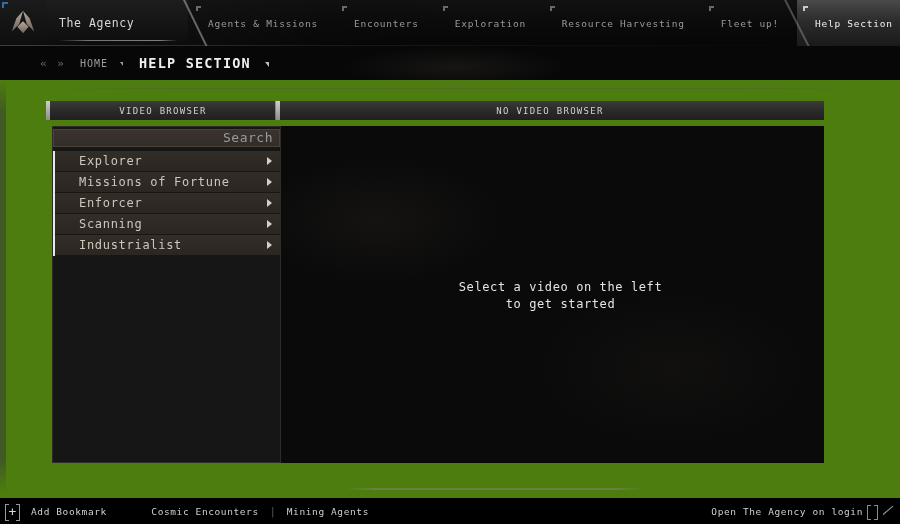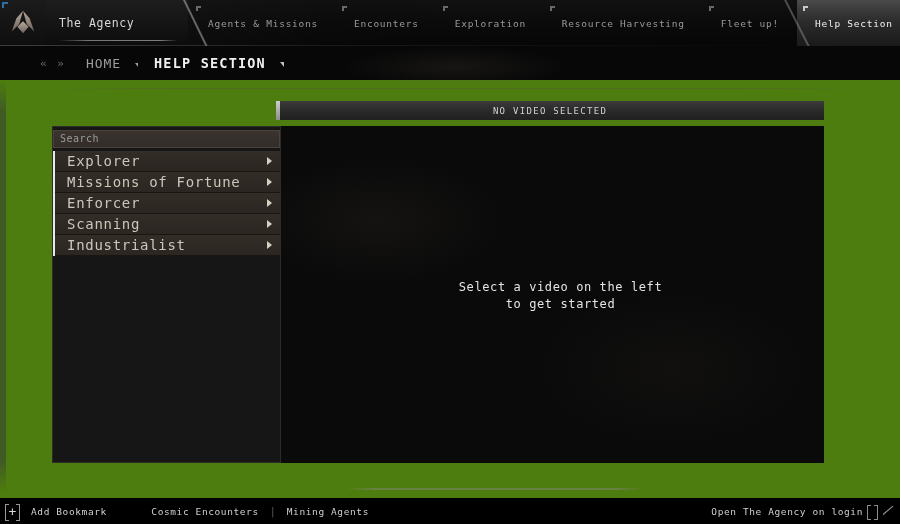--- a/index.html
+++ b/index.html
@@ -152,23 +152,23 @@
     background: #070707;
   }
   .bc-arrows {
     color: #6d6d6d;
     font-size: 11px;
     padding-left: 40px;
     letter-spacing: 2px;
   }
   .bc-home {
     color: #9c9c9c;
-    font-size: 13px;
+    font-size: 10px;
     letter-spacing: 1px;
-    margin-left: 20px;
+    margin-left: 14px;
     position: relative;
     cursor: pointer;
   }
   .bc-title {
     color: #f0f0f0;
     font-size: 13.5px;
     letter-spacing: 1.2px;
     margin-left: 16px;
     position: relative;
     font-weight: bold;
@@ -259,25 +259,26 @@
   .search-wrap {
     position: absolute;
     left: 53px; top: 127px;
     width: 227px; height: 18px;
   }
   .search-input {
     width: 227px; height: 18px;
     background: linear-gradient(180deg, #3a332e 0%, #332d29 100%);
     border: 1px solid #4a423b;
     color: #cfcfcf;
-    font-size: 10px;
+    font-size: 13px;
     letter-spacing: 0.5px;
     padding: 0 6px;
     font-family: "DejaVu Sans Mono", monospace;
     outline: none;
+    text-align: right;
   }
   .search-input::placeholder { color: #9a9a9a; opacity: 1; }
 
   .list-accent {
     position: absolute;
     left: 53px; top: 151px;
     width: 2px; height: 105px;
     background: #e8e8e8;
   }
 
@@ -290,23 +291,23 @@
     position: relative;
     height: 21px;
     background: linear-gradient(180deg, #332d28 0%, #2b2621 100%);
     border-bottom: 1px solid #191612;
     display: flex;
     align-items: center;
     cursor: pointer;
   }
   .list-item .li-label {
     color: #cdc6bd;
-    font-size: 14px;
+    font-size: 12px;
     letter-spacing: 0.7px;
-    padding-left: 12px;
+    padding-left: 24px;
   }
   .li-chevron {
     position: absolute;
     right: 8px; top: 50%;
     transform: translateY(-50%);
     width: 0; height: 0;
     border-top: 4px solid transparent;
     border-bottom: 4px solid transparent;
     border-left: 5px solid #d8cfc3;
   }
@@ -505,20 +506,24 @@
     <span class="bc-title">
       <span>HELP SECTION</span>
       <span class="caret"></span>
     </span>
   </div>
 
   <div class="banner-glow"></div>
   <div class="banner-line"></div>
   <div class="left-accent"></div>
 
+  <div class="panel-header" id="browser-header">
+    <span class="ph-grip"></span>
+    <span class="ph-label">VIDEO BROWSER</span>
+  </div>
 
   <div class="browser-panel"></div>
 
   <div class="search-wrap">
     <input class="search-input" type="text" placeholder="Search" style="">
   </div>
 
   <div class="list-accent"></div>
 
   <div class="list-area">
@@ -539,21 +544,21 @@
       <span class="li-chevron"></span>
     </div>
     <div class="list-item">
       <span class="li-label">Industrialist</span>
       <span class="li-chevron"></span>
     </div>
   </div>
 
   <div class="panel-header" id="detail-header">
     <span class="ph-grip"></span>
-    <span class="ph-label">NO VIDEO SELECTED</span>
+    <span class="ph-label">NO VIDEO BROWSER</span>
   </div>
 
   <div class="detail-panel">
     <div class="detail-glow"></div>
     <div class="detail-msg">
       <div>Select a video on the left</div>
       <div>to get started</div>
     </div>
   </div>
 

